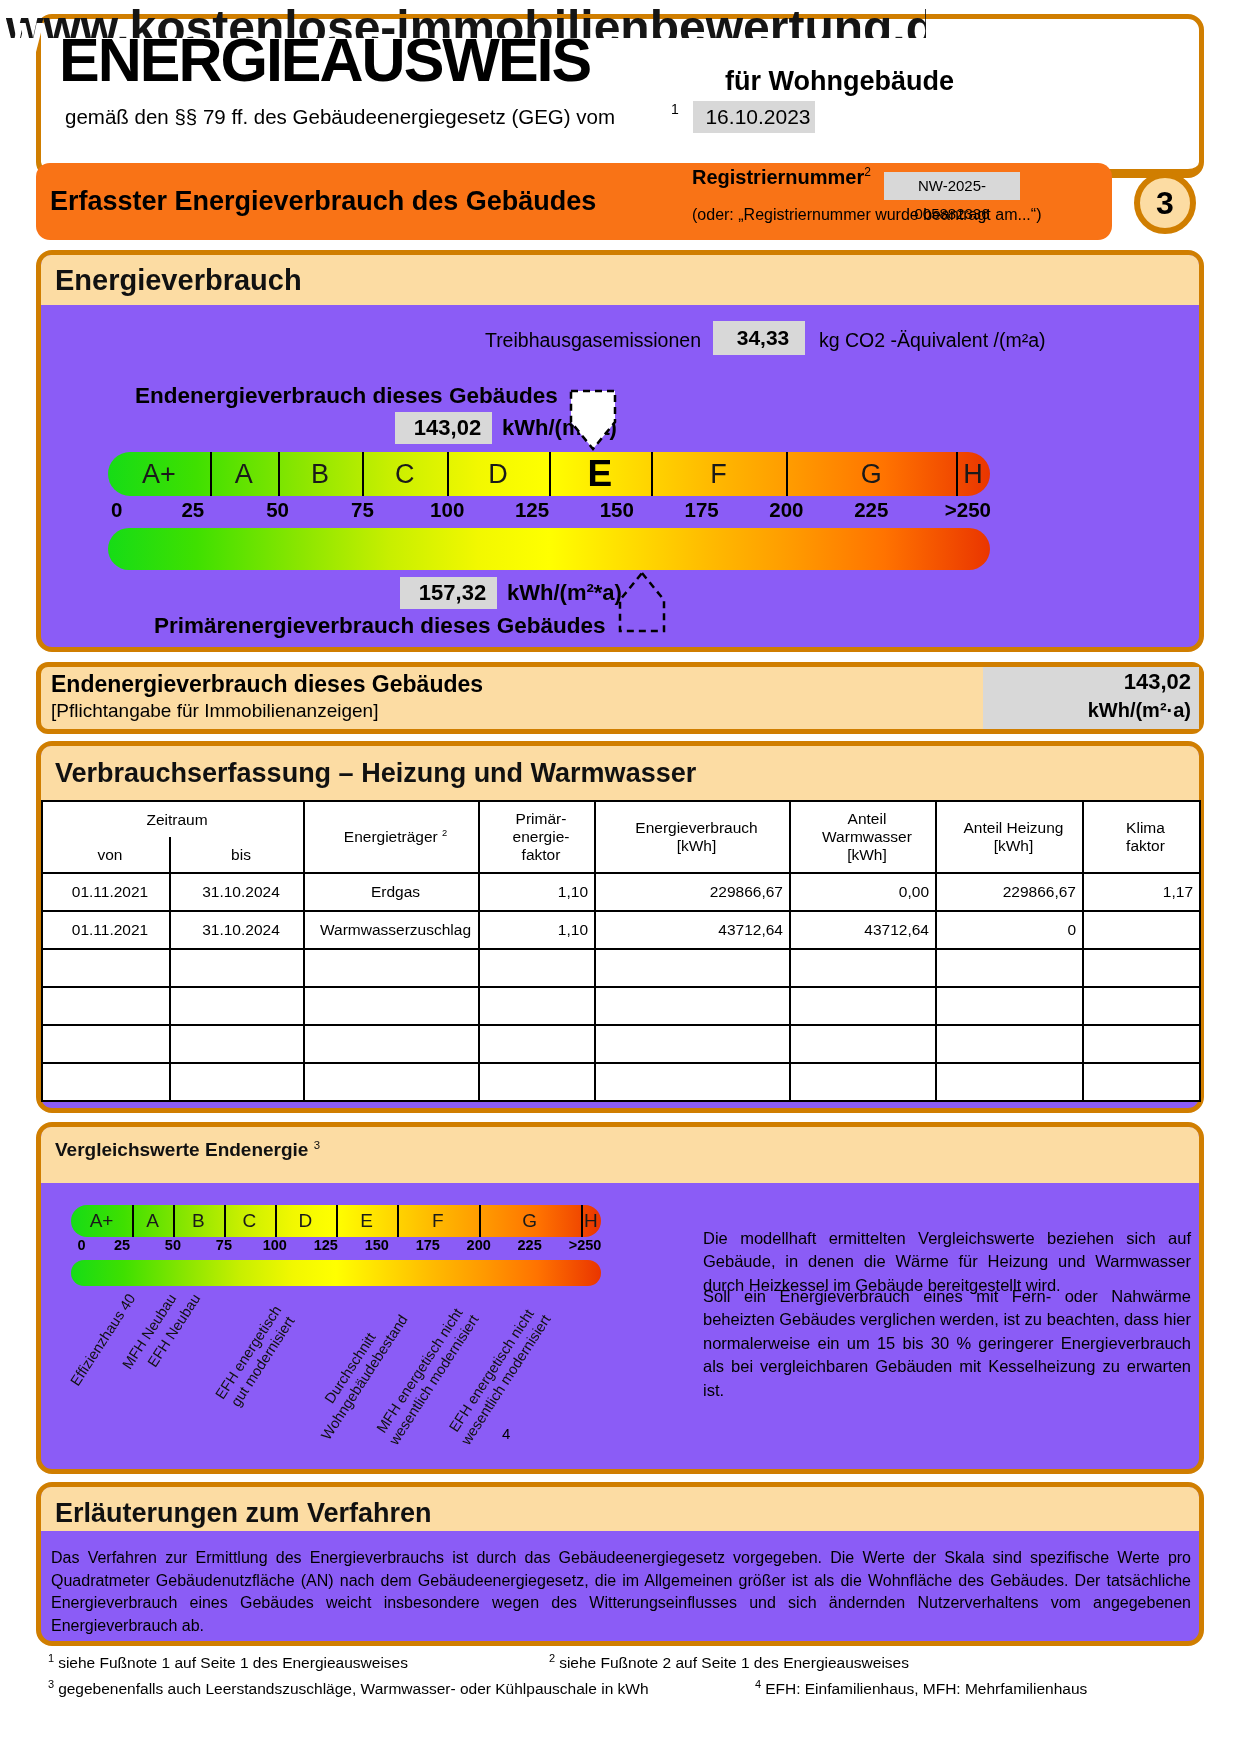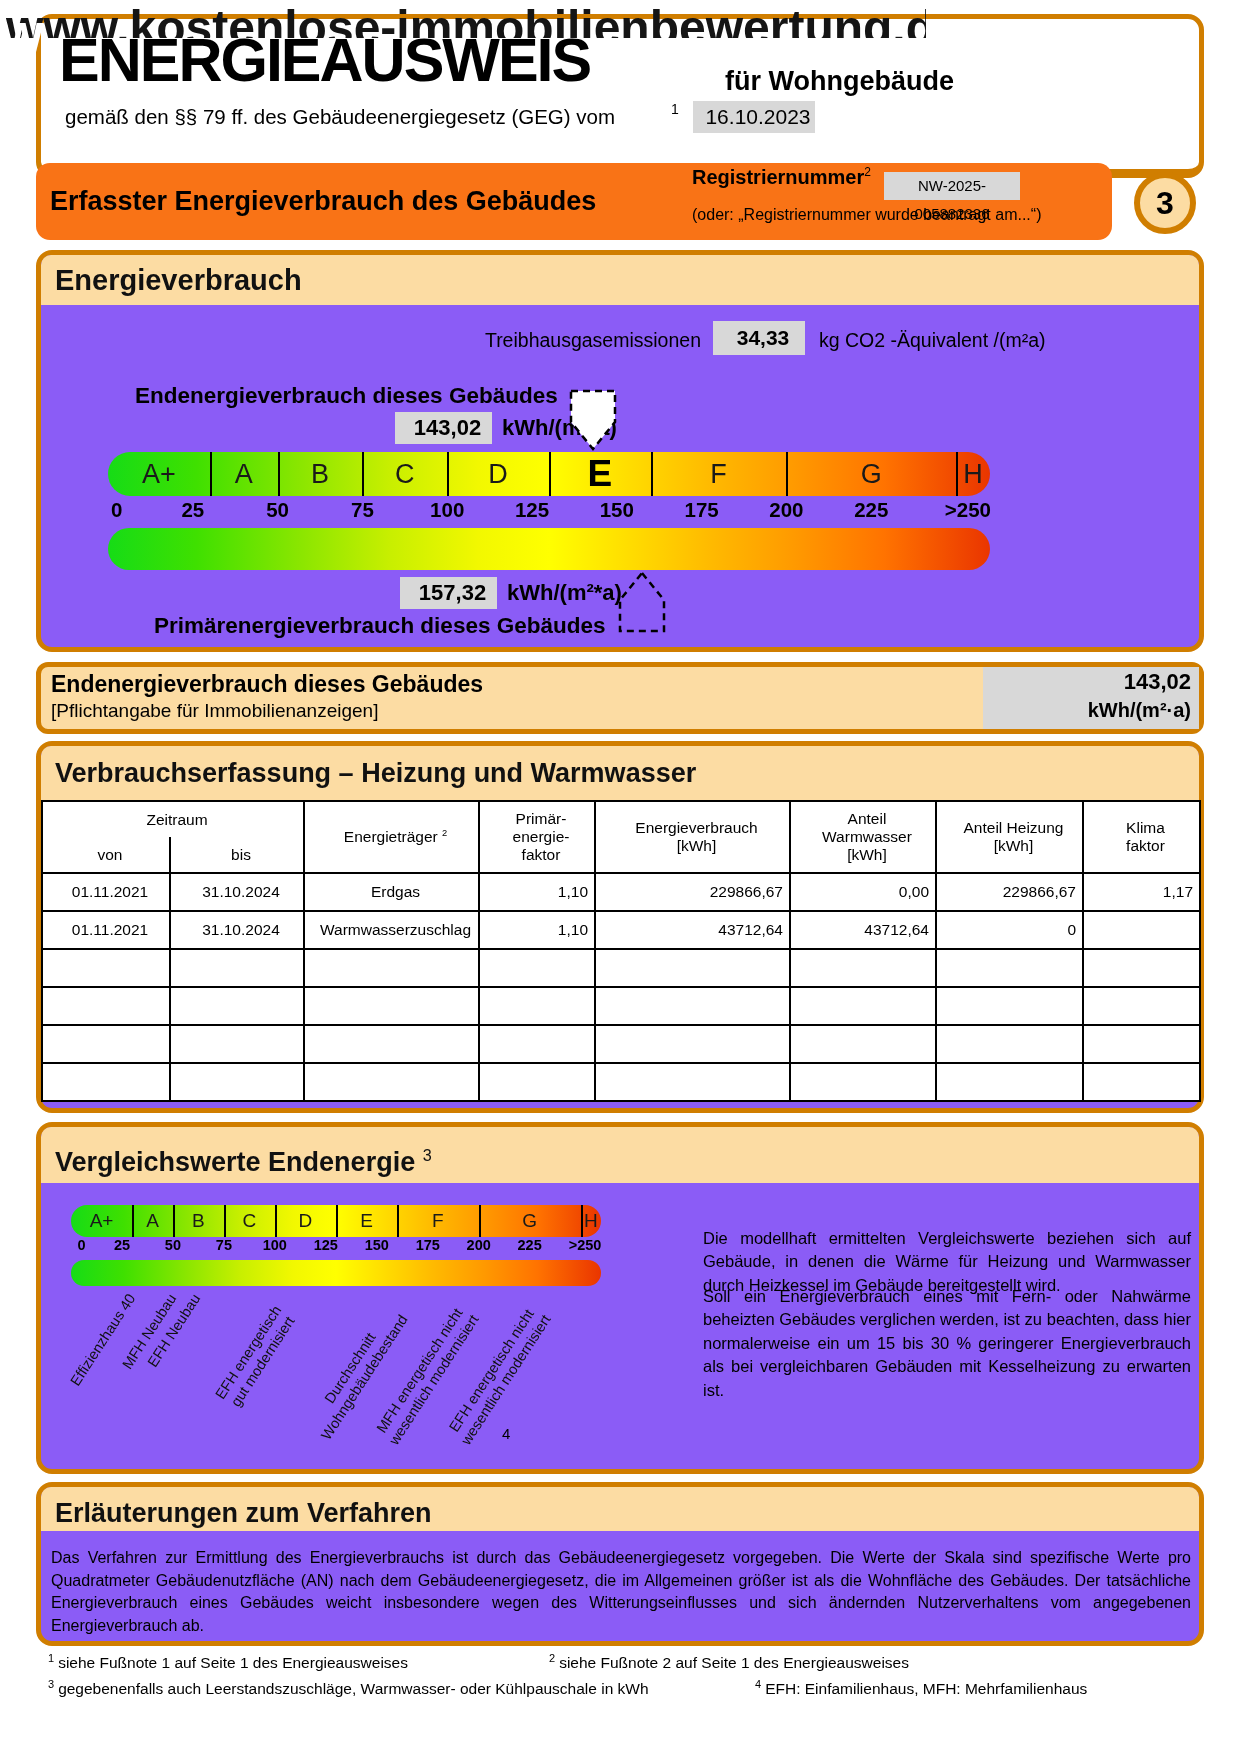--- a/index.html
+++ b/index.html
@@ -81,21 +81,21 @@
   #ctable th, #ctable td { border:2px solid #000; font-weight:normal; font-size:15.5px; text-align:center;
     vertical-align:middle; white-space:pre-line; overflow:hidden;padding-left:8px; }
   #ctable tr.hdr1 { height:36px; } #ctable tr.hdr2 { height:36px; } #ctable tr.row { height:38px; }
   #ctable th.nobot { border-bottom:none; vertical-align:middle; }
   #ctable th.notop { border-top:none; }
   #ctable td.num { text-align:right; padding-right:6px; }
 
   
   #comp-panel { top:1122px; height:352px; }
   #comp-strip { height:56px; }
-  #comp-strip .t { font-size:27px; line-height:56px; }
+  #comp-strip .t { font-size:19px; line-height:36px; }
   #sbar-letters { left:30px; top:78px; width:530px; height:32px; border-radius:16px; }
   #sbar-plain { left:30px; top:133px; width:530px; height:26px; border-radius:13px; }
   .scls { position:absolute; top:0; transform:translateX(-50%); font-size:19px; line-height:32px; color:#1a1a1a; }
   #sticks { left:30px; top:110px; width:530px; height:20px; }
   #sticks span { position:absolute; transform:translateX(-50%); font-size:14.5px; font-weight:bold; white-space:nowrap; }
   .rot-label { position:absolute; transform-origin:100% 50%; transform:translateX(-100%) rotate(-57deg);
     font-size:14.5px; line-height:1.15; text-align:center; white-space:pre-line; color:#111; }
   #comp-sup4 { position:absolute; left:461px; top:298px; font-size:15px; }
   .comp-par { position:absolute; left:662px; width:488px; font-size:16.5px; line-height:1.42; text-align:justify; }
 

